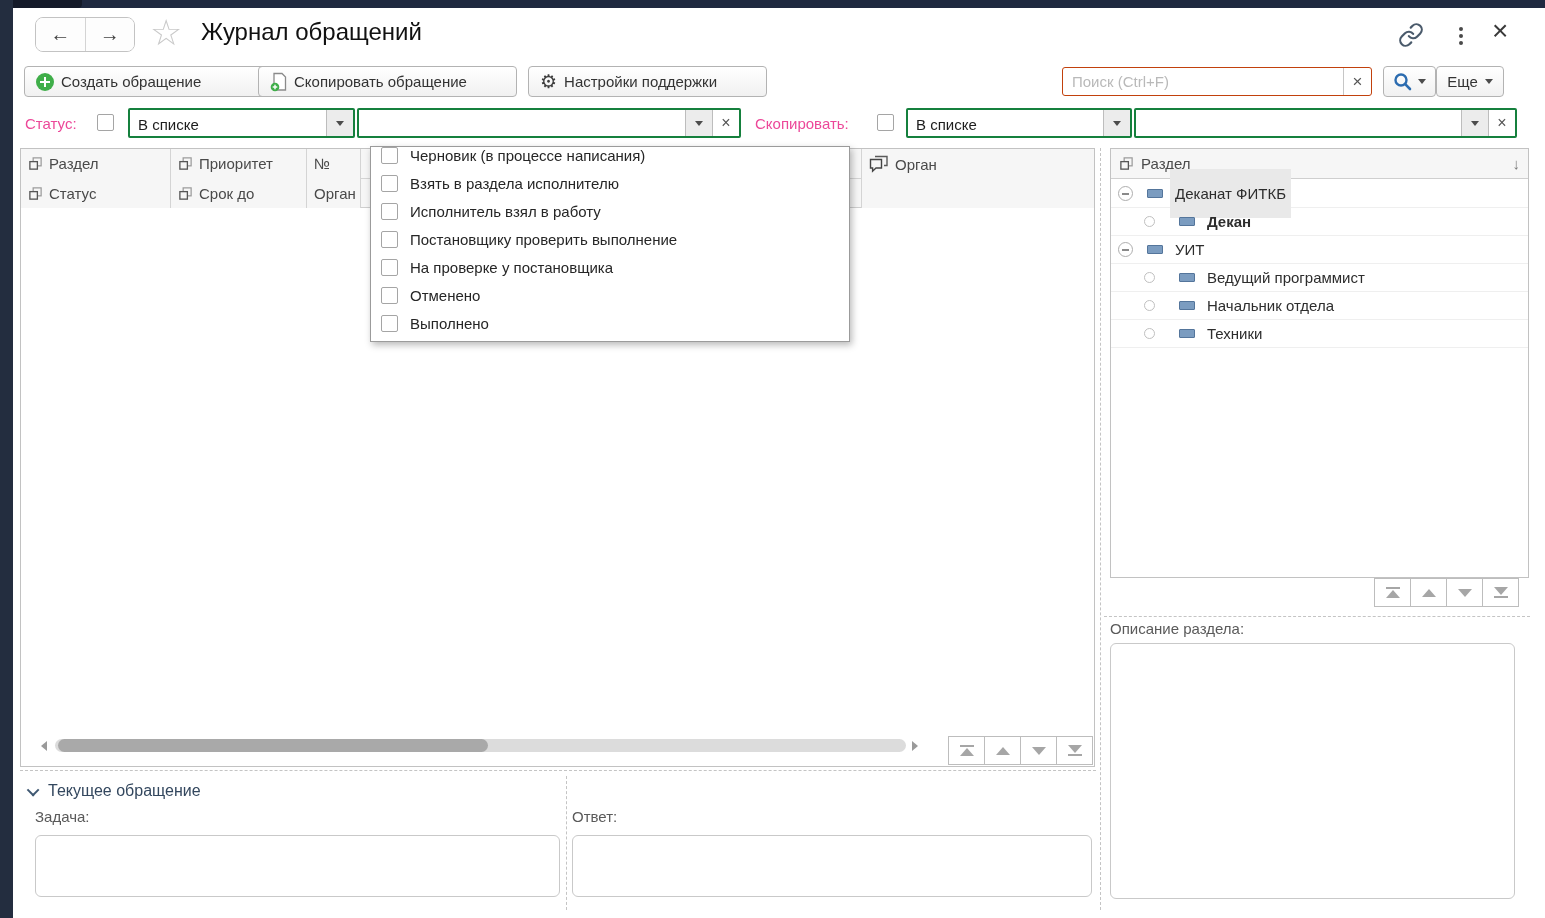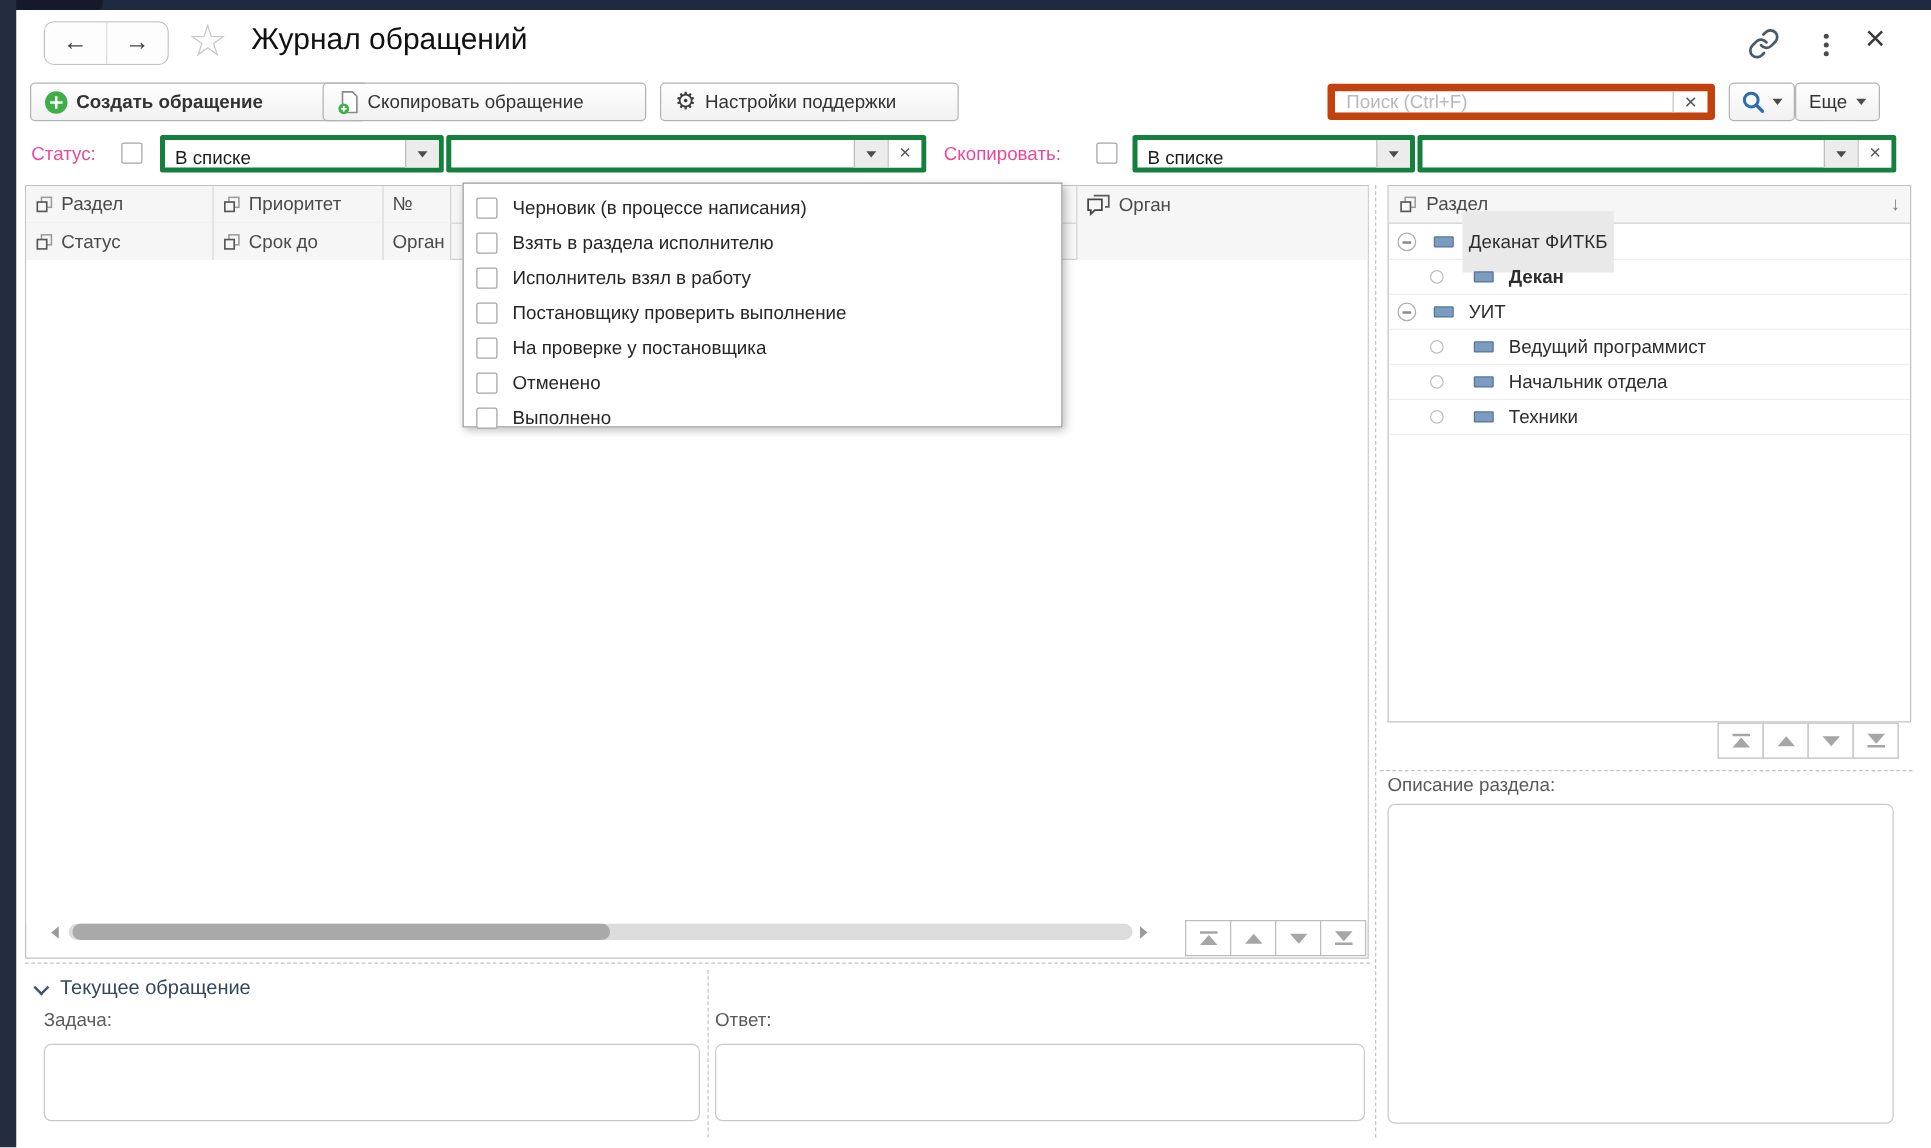--- a/index.html
+++ b/index.html
@@ -36,46 +36,46 @@
   .btn { display:flex; align-items:center; gap:7px; height:31px; padding:0 11px;
     background:linear-gradient(#ffffff,#f1f1f1); border:1px solid #b3b3b3; border-radius:4px;
     font-size:15px; color:#333; cursor:pointer; }
   .plus-circle { width:18px; height:18px; border-radius:50%; background:#3fae49; position:relative; flex:0 0 auto; }
   .plus-circle::before, .plus-circle::after { content:""; position:absolute; background:#fff; }
   .plus-circle::before { left:4px; top:8px; width:10px; height:2px; }
   .plus-circle::after  { left:8px; top:4px; width:2px; height:10px; }
   .gear { font-size:19px; color:#3d3d3d; line-height:19px; }
 
   .searchwrap { left:1062px; top:67px; width:310px; height:29px; display:flex;
-    border:6px solid #c2410c; border-radius:3px; background:#fff; }
+    border:1px solid #c2410c; border-radius:3px; background:#fff; }
   .searchwrap input { flex:1; border:none; outline:none; padding:0 9px; font-size:15px;
     font-family:"Liberation Sans",sans-serif; color:#222; background:transparent; }
   .searchwrap input::placeholder { color:#b9b9b9; }
   .clearseg { width:28px; border-left:1px solid #c6c6c6; display:flex; align-items:center;
     justify-content:center; font-size:17px; color:#555; cursor:pointer; }
   .magbtn { left:1383px; top:66px; width:53px; height:31px; display:flex; align-items:center;
     justify-content:center; gap:6px; }
   .morebtn { left:1436px; top:66px; width:68px; height:31px; justify-content:center; }
   .tri { width:0; height:0; border-left:4px solid transparent; border-right:4px solid transparent;
     border-top:5px solid #4c4c4c; }
 
   
   .lbl { font-size:15px; color:#ec4899; }
   .cb  { width:17px; height:17px; border:1px solid #a5a5a5; border-radius:2px; background:#fff; cursor:pointer; }
-  .combo { display:flex; height:30px; border:4px solid #15803d; border-radius:2px; background:#fff; }
+  .combo { display:flex; height:30px; border:2px solid #15803d; border-radius:2px; background:#fff; }
   .combo .val { flex:1; padding:6px 8px; font-size:15px; color:#1d1d1d; overflow:hidden; white-space:nowrap; }
   .combo .seg { width:27px; display:flex; align-items:center; justify-content:center;
     border-left:1px solid #bdbdbd; cursor:pointer; }
   .combo .seg.arrow { background:#ececec; }
   .combo .seg.clear { background:#fff; font-size:16px; color:#555; }
 
   
   .popup { left:370px; top:146px; width:480px; height:196px; background:#fff;
     border:1px solid #9b9b9b; box-shadow:2px 3px 7px rgba(0,0,0,.28); z-index:20; }
-  .popup .item { height:28px; display:flex; align-items:flex-end; gap:12px; padding:0 10px;
+  .popup .item { height:28px; display:flex; align-items:flex-start; gap:12px; padding:0 10px;
     font-size:15px; color:#262626; cursor:pointer; }
   .popup .cb { width:17px; height:17px; }
 
   
   .tablepanel { left:20px; top:148px; width:1075px; height:619px; border:1px solid #c2c2c2; background:#fff; }
   .thead { position:absolute; left:0; top:0; width:1073px; height:59px; background:#f6f6f6;
     border-bottom:1px solid #cfcfcf; }
   .th { position:absolute; display:flex; align-items:center; gap:6px; padding:0 7px;
     font-size:15px; color:#4a4a4a; border-right:1px solid #d4d4d4; background:#f6f6f6;
     overflow:hidden; white-space:nowrap; }
@@ -149,21 +149,21 @@
     <path d="M14 11a5 5 0 0 0-7.54-.54l-3 3a5 5 0 0 0 7.07 7.07l1.71-1.71"></path>
   </svg>
 </div>
 <div class="abs kebab">
     <i></i>
     <i></i>
     <i></i>
   </div>
 <div class="abs winclose">×</div>
 
-<button class="abs btn" style="left:24px; top:66px; width:270px;font-weight:bold;">
+<button class="abs btn" style="left:24px; top:66px; width:270px;">
   <span class="plus-circle"></span>
   <span>Создать обращение</span>
 </button>
 <button class="abs btn" style="left:258px; top:66px; width:259px;">
   <span>
     <svg width="17" height="20" viewBox="0 0 17 20">
       <path d="M4 1.5h8l3.5 3.5v13H4z" fill="#fff" stroke="#8a8a8a" stroke-width="1.3"></path>
       <circle cx="5" cy="15" r="4.3" fill="#3fae49"></circle>
       <rect x="2.7" y="14.3" width="4.6" height="1.4" fill="#fff"></rect>
       <rect x="4.3" y="12.7" width="1.4" height="4.6" fill="#fff"></rect>

